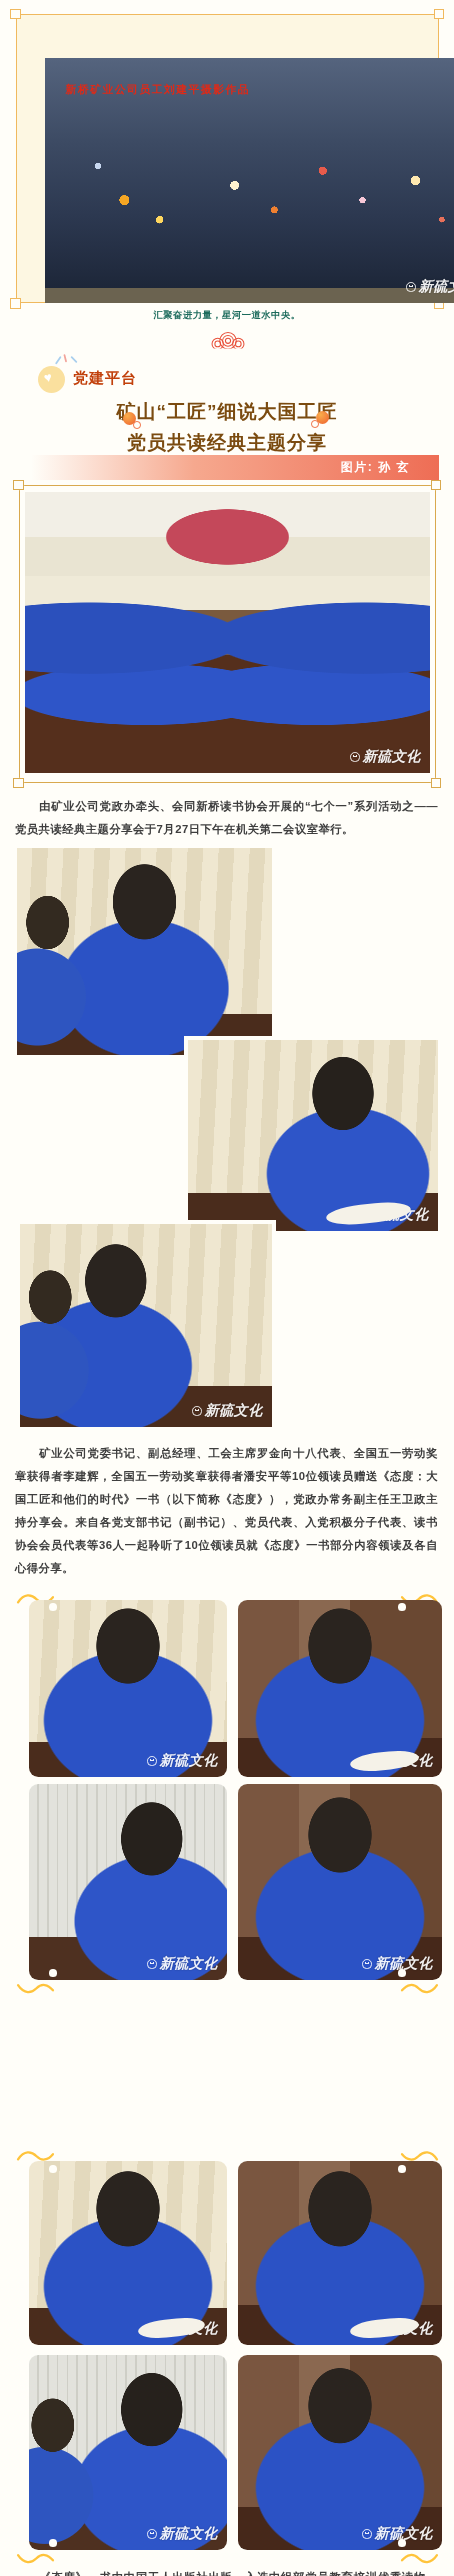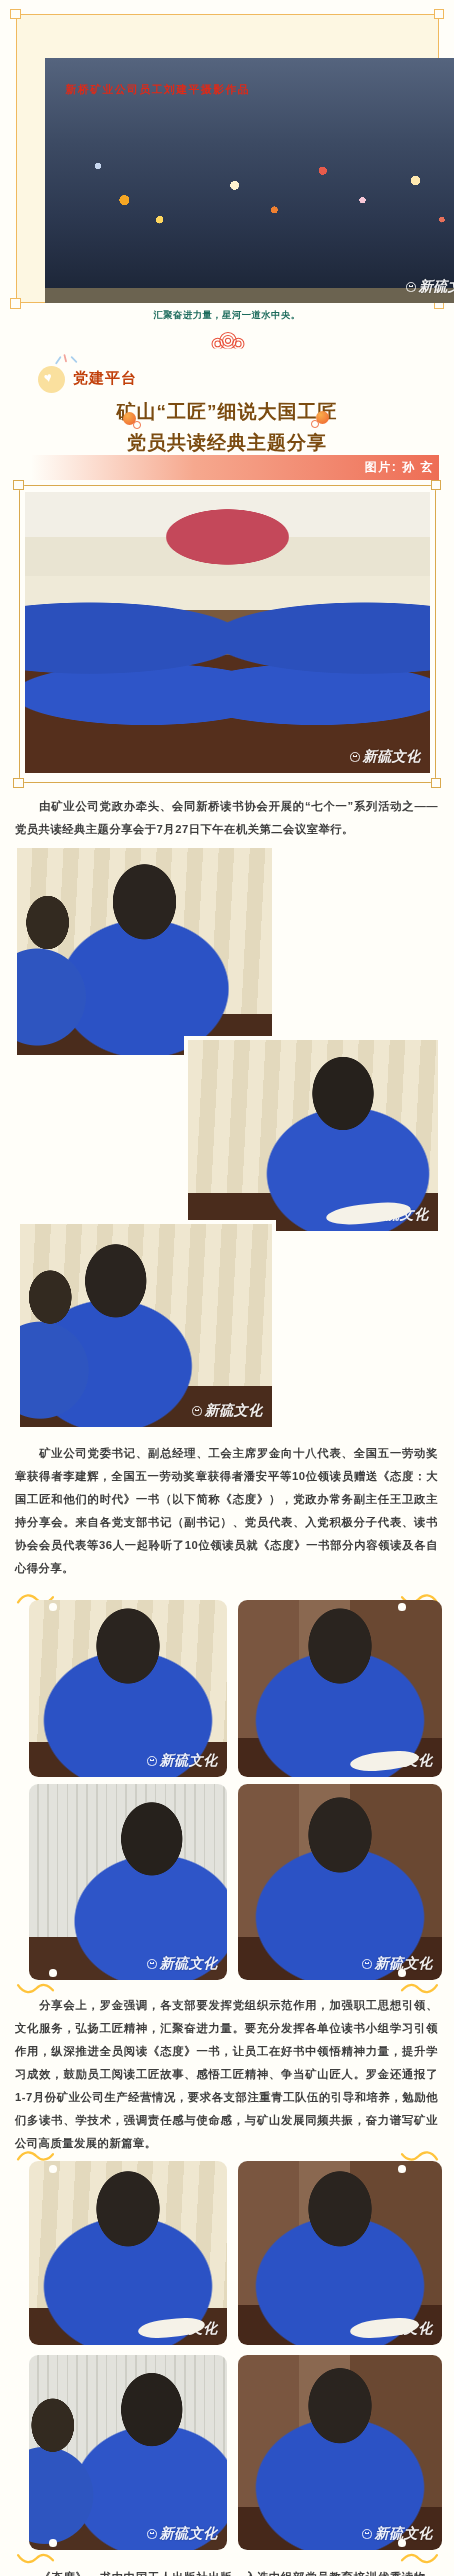--- a/index.html
+++ b/index.html
@@ -63,21 +63,21 @@
     background:radial-gradient(circle at 35% 30%,#F9AE4B,#EE5F2F);}
   .ball::after{content:"";position:absolute;width:5.7px;height:5.7px;border:1.3px solid #EF6B3E;border-radius:50%;background:transparent;}
   .ball-l{left:123px;top:412px}.ball-l::after{right:-4.6px;bottom:-3.6px}
   .ball-r{left:316px;top:411px}.ball-r::after{left:-4.6px;bottom:-3.6px}
   
   .credit-banner{
     position:absolute;left:31px;top:455px;width:408px;height:25px;
     background:linear-gradient(90deg,rgba(246,166,142,0) 0%,#F6A88E 40%,#EE6D55 100%);
     display:flex;align-items:center;justify-content:flex-end;
   }
-  .credit-banner .txt{color:#fff;font-size:12px;font-weight:800;letter-spacing:1.5px;padding-right:5px;}
+  .credit-banner .txt{color:#fff;font-size:12px;font-weight:800;letter-spacing:1.5px;padding-right:29px;}
   
   .photo1-frame{position:absolute;left:18.5px;top:485px;width:417px;height:298px;
     border:1px solid #D9A94E;border-radius:5.2px;box-sizing:border-box;background:#FFFEF9;}
   .photo1-frame .csq{border-color:#D9A94E;}
   .photo-conf{
     position:absolute;left:25px;top:492px;width:405px;height:281px;
     background:
       radial-gradient(ellipse 62px 28px at 50% 16%,#C4485A 98%,transparent),
       radial-gradient(ellipse 155px 36px at 16% 52%,#2B50BC 98%,transparent),
       radial-gradient(ellipse 155px 36px at 84% 52%,#2B50BC 98%,transparent),
@@ -242,21 +242,20 @@
   <span class="dot" style="left:398px;top:1603px;"></span>
   <svg class="swirl" style="left:15.5px;top:1981px;" width="39" height="15.5" viewBox="0 0 76 30">
       <path d="M4 8 C16 26,30 24,40 14 C50 4,62 6,72 18" stroke="#FFC43C" stroke-width="4.5" stroke-linecap="round" fill="none"></path>
     </svg>
   <svg class="swirl flip" style="left:400px;top:1981px;" width="39" height="15.5" viewBox="0 0 76 30">
       <path d="M4 8 C16 26,30 24,40 14 C50 4,62 6,72 18" stroke="#FFC43C" stroke-width="4.5" stroke-linecap="round" fill="none"></path>
     </svg>
   <span class="dot" style="left:49px;top:1969px;"></span>
   <span class="dot" style="left:398px;top:1969px;"></span>
 
-  <div class="para p3">　　分享会上，罗金强调，各支部要发挥党组织示范作用，加强职工思想引领、文化服务，弘扬工匠精神，汇聚奋进力量。要充分发挥各单位读书小组学习引领作用，纵深推进全员阅读《态度》一书，让员工在好书中领悟精神力量，提升学习成效，鼓励员工阅读工匠故事、感悟工匠精神、争当矿山匠人。罗金还通报了1-7月份矿业公司生产经营情况，要求各支部注重青工队伍的引导和培养，勉励他们多读书、学技术，强调责任感与使命感，与矿山发展同频共振，奋力谱写矿业公司高质量发展的新篇章。</div>
 
   <svg class="swirl" style="left:15.5px;top:2148px;" width="39" height="15.5" viewBox="0 0 76 30">
       <path d="M4 22 C16 4,30 6,40 16 C50 26,62 24,72 12" stroke="#FFC43C" stroke-width="4.5" stroke-linecap="round" fill="none"></path>
     </svg>
   <svg class="swirl flip" style="left:400px;top:2148px;" width="39" height="15.5" viewBox="0 0 76 30">
       <path d="M4 22 C16 4,30 6,40 16 C50 26,62 24,72 12" stroke="#FFC43C" stroke-width="4.5" stroke-linecap="round" fill="none"></path>
     </svg>
 
   <div class="photo rounded v-curtain person-c paper" style="left:29px;top:2161px;width:198px;height:184px;">
     <span class="wm">

